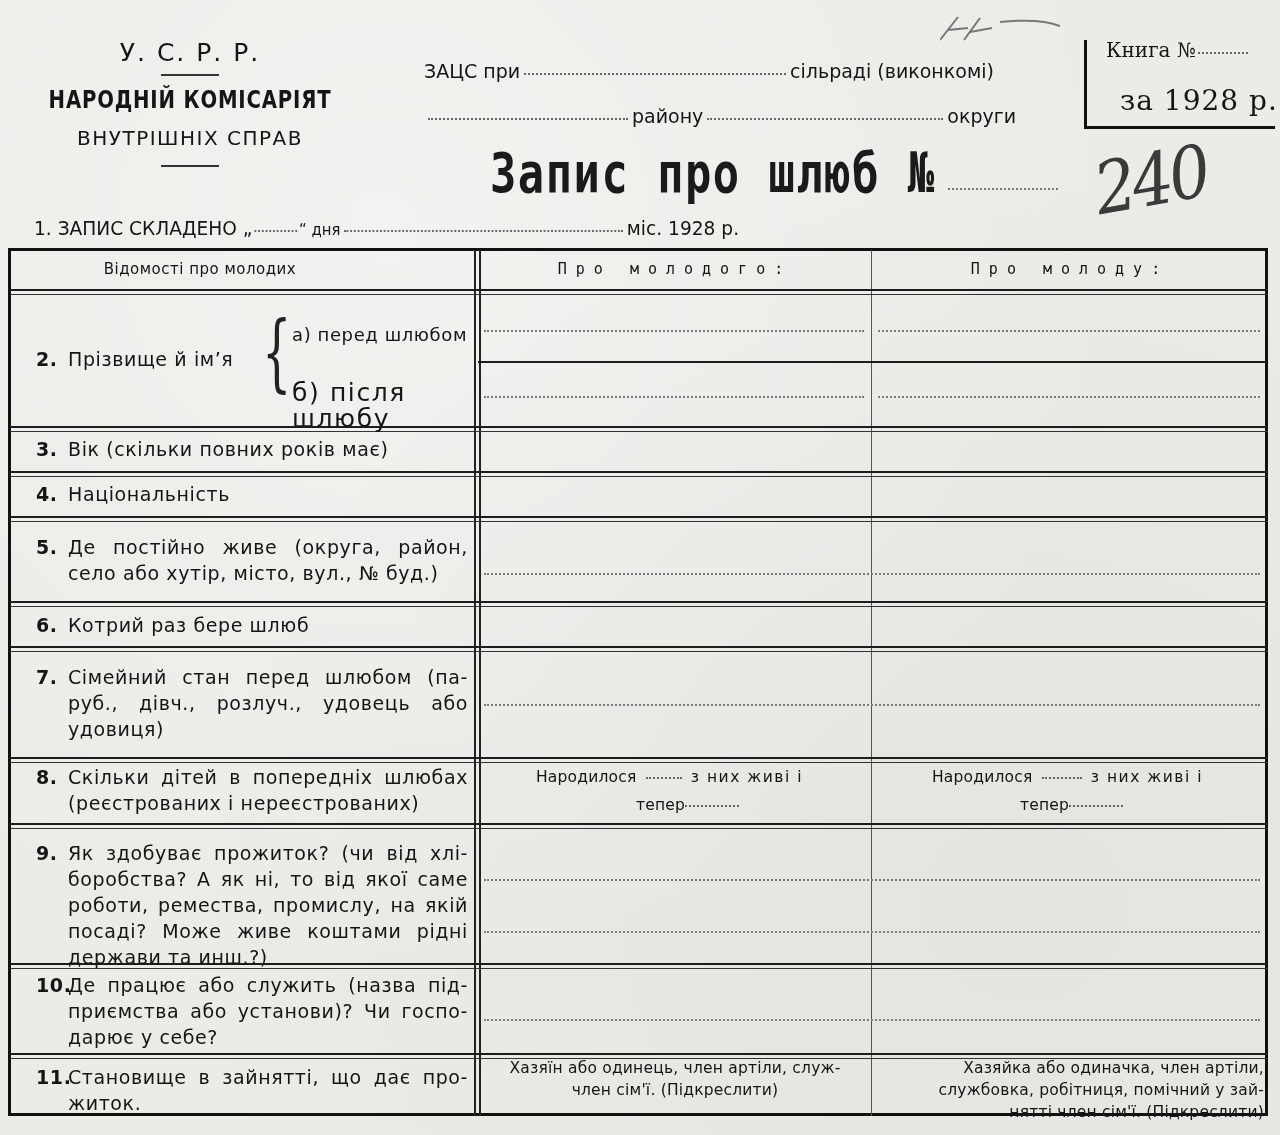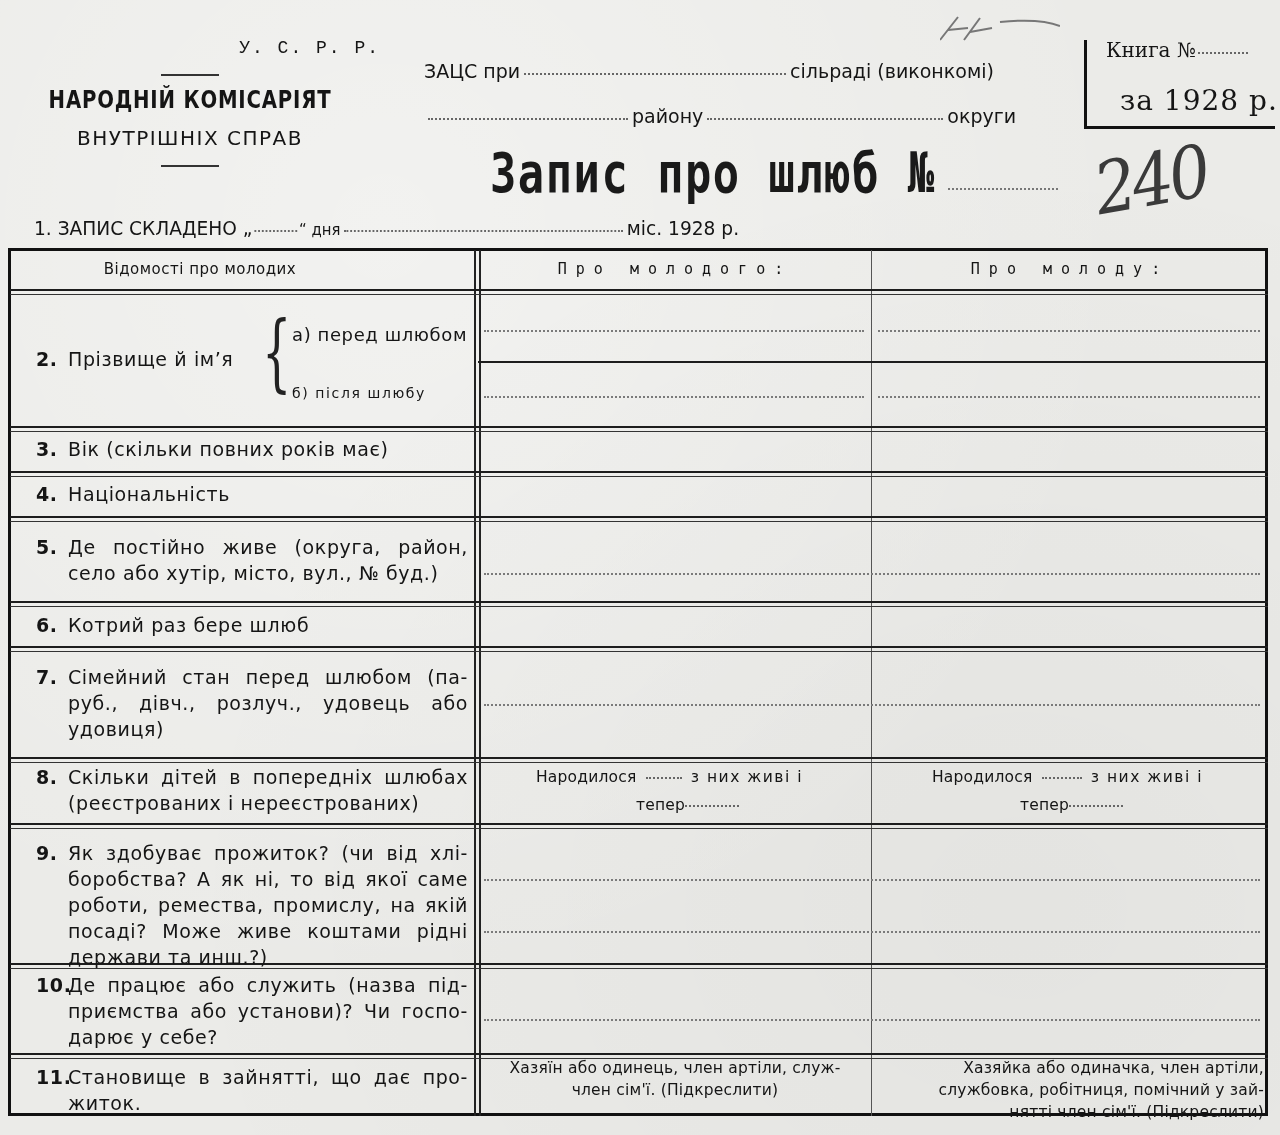--- a/index.html
+++ b/index.html
@@ -11,21 +11,21 @@
   }
   .abs { position: absolute; }
   .paper {
     position: absolute; left: 0; top: 0; width: 1280px; height: 1135px;
     background:
       radial-gradient(ellipse at 30% 20%, rgba(255,255,255,0.35), rgba(0,0,0,0) 60%),
       radial-gradient(ellipse at 80% 80%, rgba(0,0,0,0.03), rgba(0,0,0,0) 60%),
       #ebebe8;
   }
   
-  .usrr { left: 0; width: 380px; top: 38px; text-align: right; font-size: 18px; letter-spacing: 2px; font-family: Liberation Mono, monospace; }
+  .usrr { left: 0; width: 380px; top: 38px; text-align: center; font-size: 25px; letter-spacing: 2px; }
   .rule-short { height: 2px; background: #333; width: 58px; }
   .commissariat { left: 0; width: 380px; top: 86px; text-align: center; font-family: "DejaVu Sans", sans-serif; font-weight: bold; font-size: 24px; letter-spacing: 1px; transform: scaleX(0.82); transform-origin: 190px 0; }
   .internal { left: 0; width: 380px; top: 126px; text-align: center; font-size: 20px; letter-spacing: 1.5px; }
   
   .zags-line { top: 60px; left: 424px; font-size: 19px; display: flex; align-items: baseline; white-space: nowrap; }
   .rayon-line { top: 105px; left: 424px; font-size: 19px; display: flex; align-items: baseline; white-space: nowrap; }
   .dots { border-bottom: 2px dotted #666; height: 0; display: inline-block; margin: 0 4px; transform: translateY(-3px); }
   
   .book-box { left: 1084px; top: 40px; width: 188px; height: 86px; border-left: 3px solid #111; border-bottom: 3px solid #111; }
   .book-no { left: 1106px; top: 38px; font-size: 20px; font-family: "DejaVu Serif", serif; white-space: nowrap; display: flex; align-items: baseline; }
@@ -118,21 +118,21 @@
 
   <div class="abs head" style="left:12px; width:376px; top:260px;">Відомості про молодих</div>
   <div class="abs head-spaced" style="left:480px; width:390px; top:260px;">Про молодого:</div>
   <div class="abs head-spaced" style="left:874px; width:392px; top:260px;">Про молоду:</div>
 
   <div class="abs q" style="top:346px; width:220px;">
     <span class="num">2.</span><span>Прізвище й ім’я</span>
   </div>
   <div class="abs brace" style="left:250px; top:310px;">{</div>
   <div class="abs q" style="left:292px; top:322px; width:186px; font-size:18px;">а) перед шлюбом</div>
-  <div class="abs q" style="left:292px; top:380px; width:186px; font-size:14px; letter-spacing:1.6px;">б) після шлюбу</div>
+  <div class="abs q" style="left:292px; top:380px; width:186px; font-size:25px; letter-spacing:1.6px;">б) після шлюбу</div>
   <div class="abs dotline" style="left:484px; top:330px; width:380px;"></div>
   <div class="abs dotline" style="left:878px; top:330px; width:382px;"></div>
   <div class="abs dotline" style="left:484px; top:396px; width:380px;"></div>
   <div class="abs dotline" style="left:878px; top:396px; width:382px;"></div>
 
   <div class="abs q" style="top:436px;">
     <span class="num">3.</span><span>Вік (скільки повних років має)</span>
   </div>
   <div class="abs" style="left:480px; top:474px; width:390px; height:42px;"></div>
 

